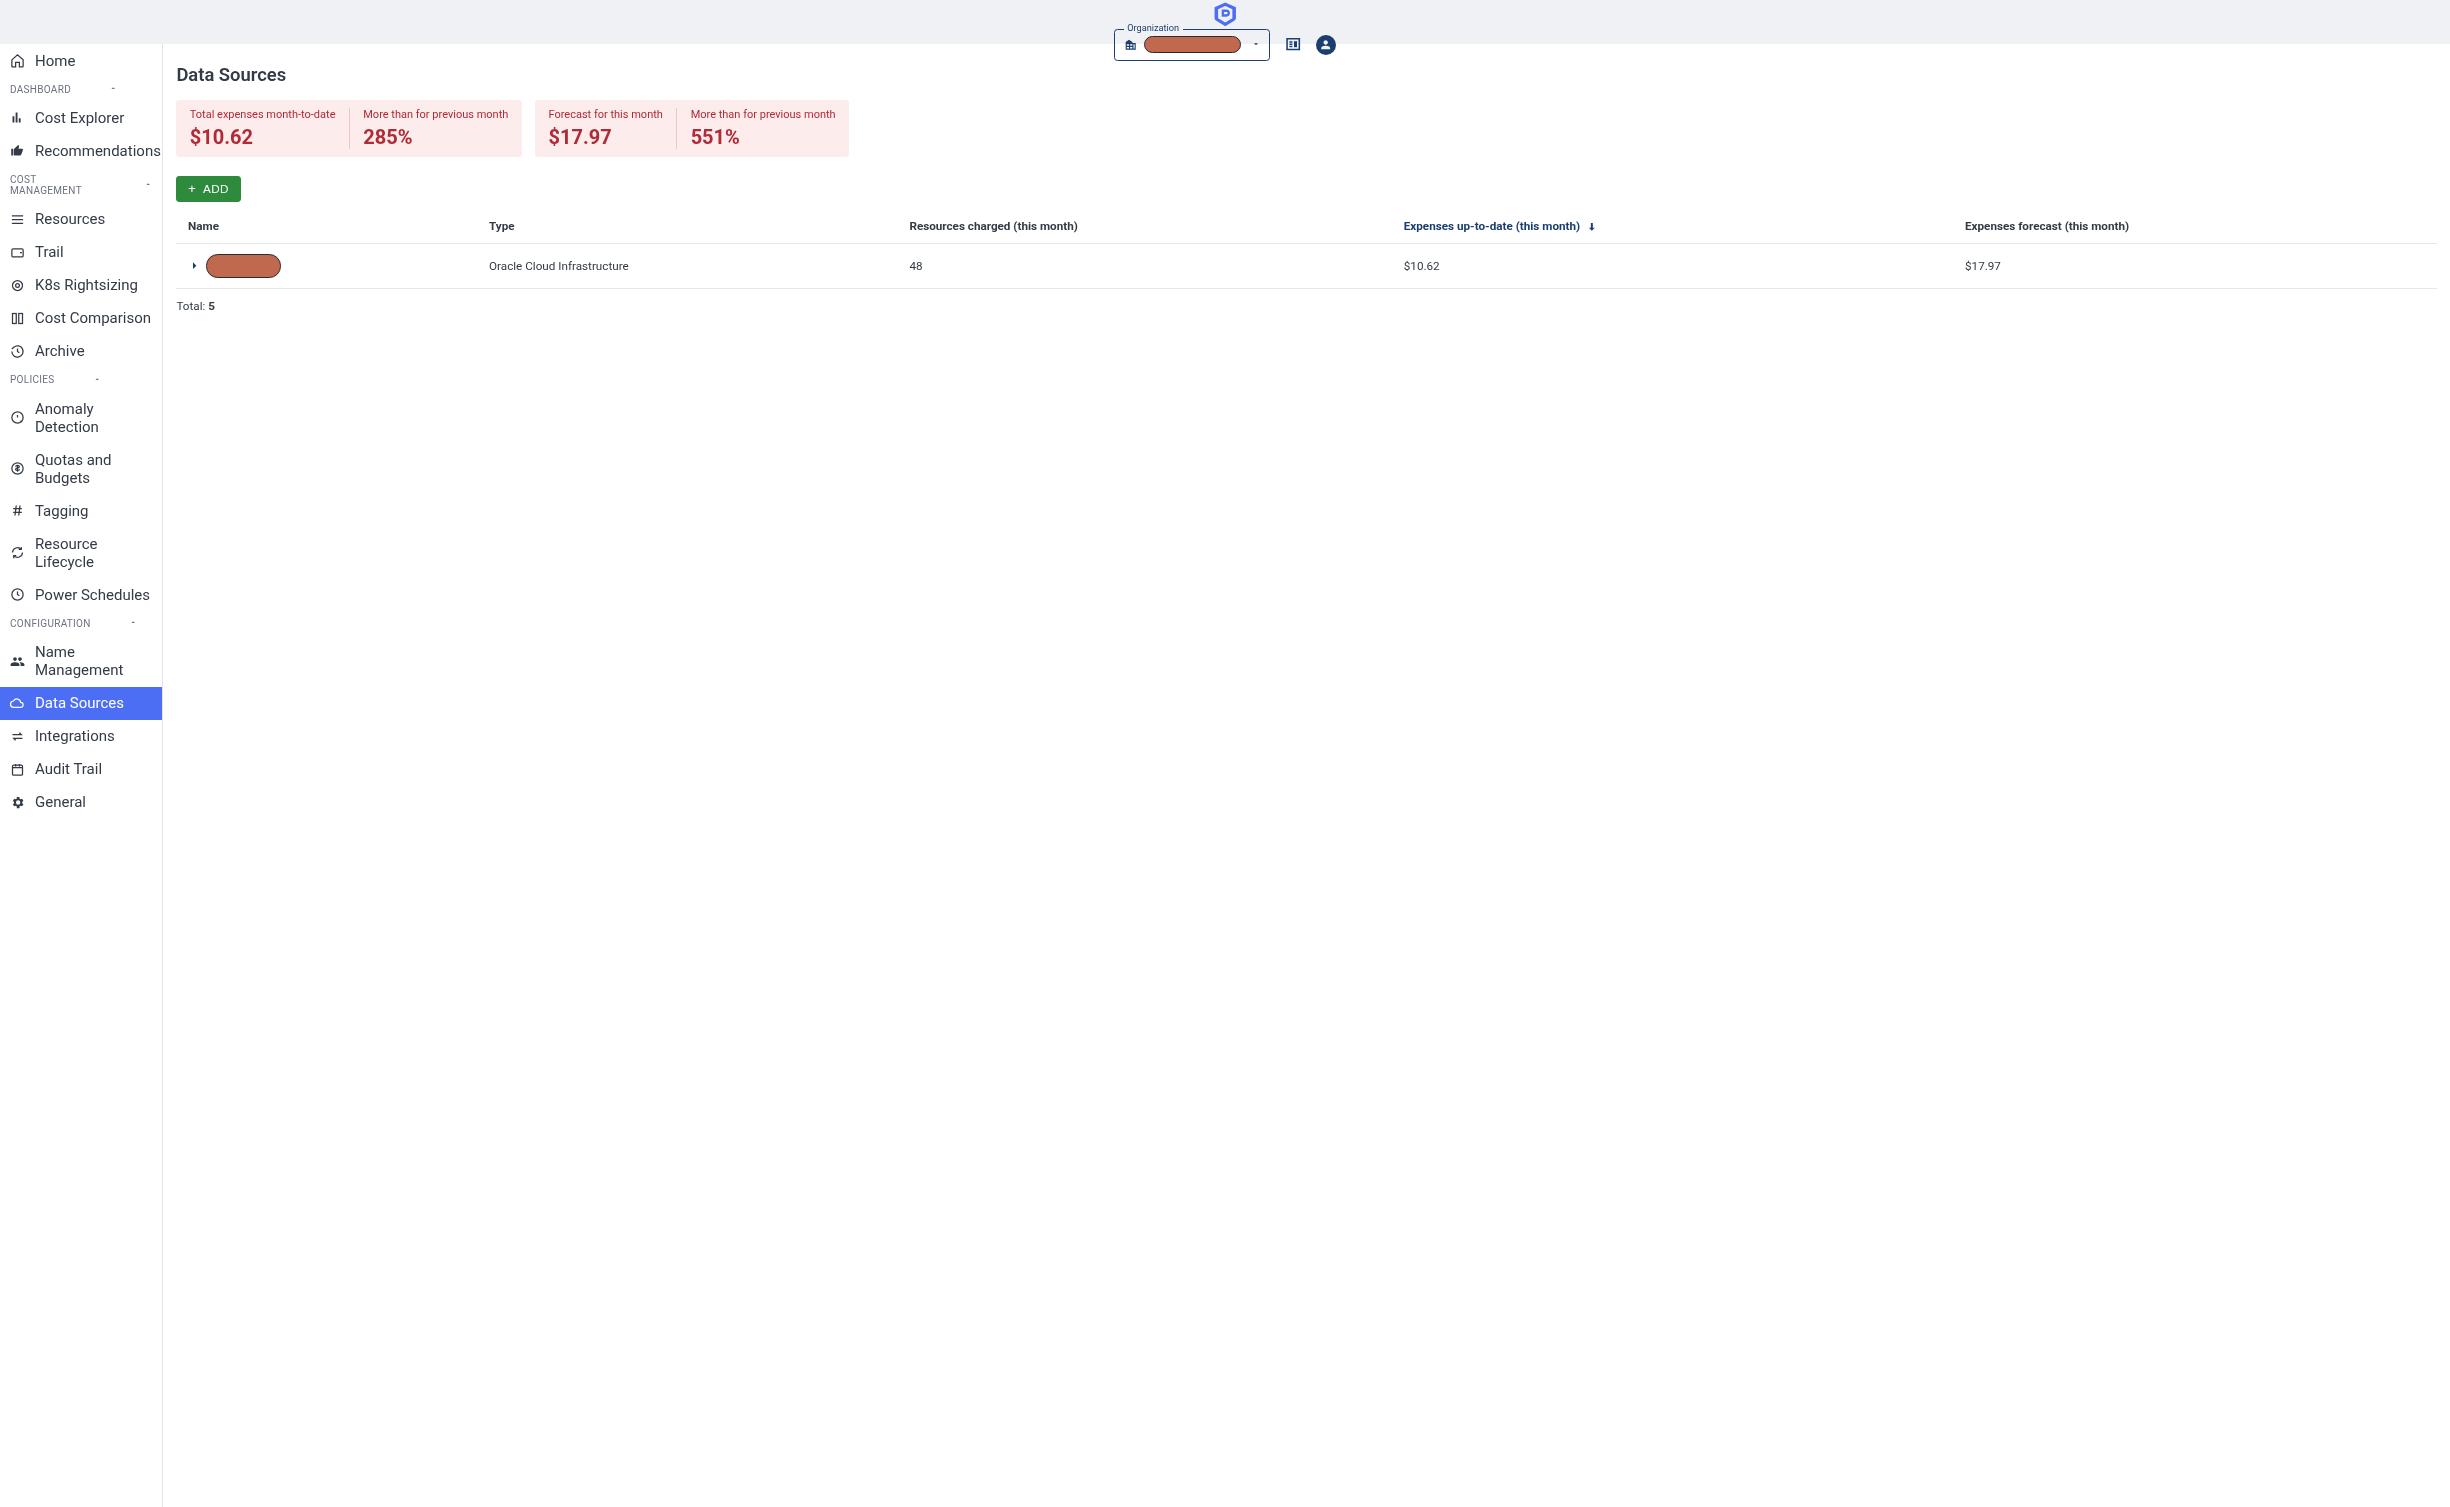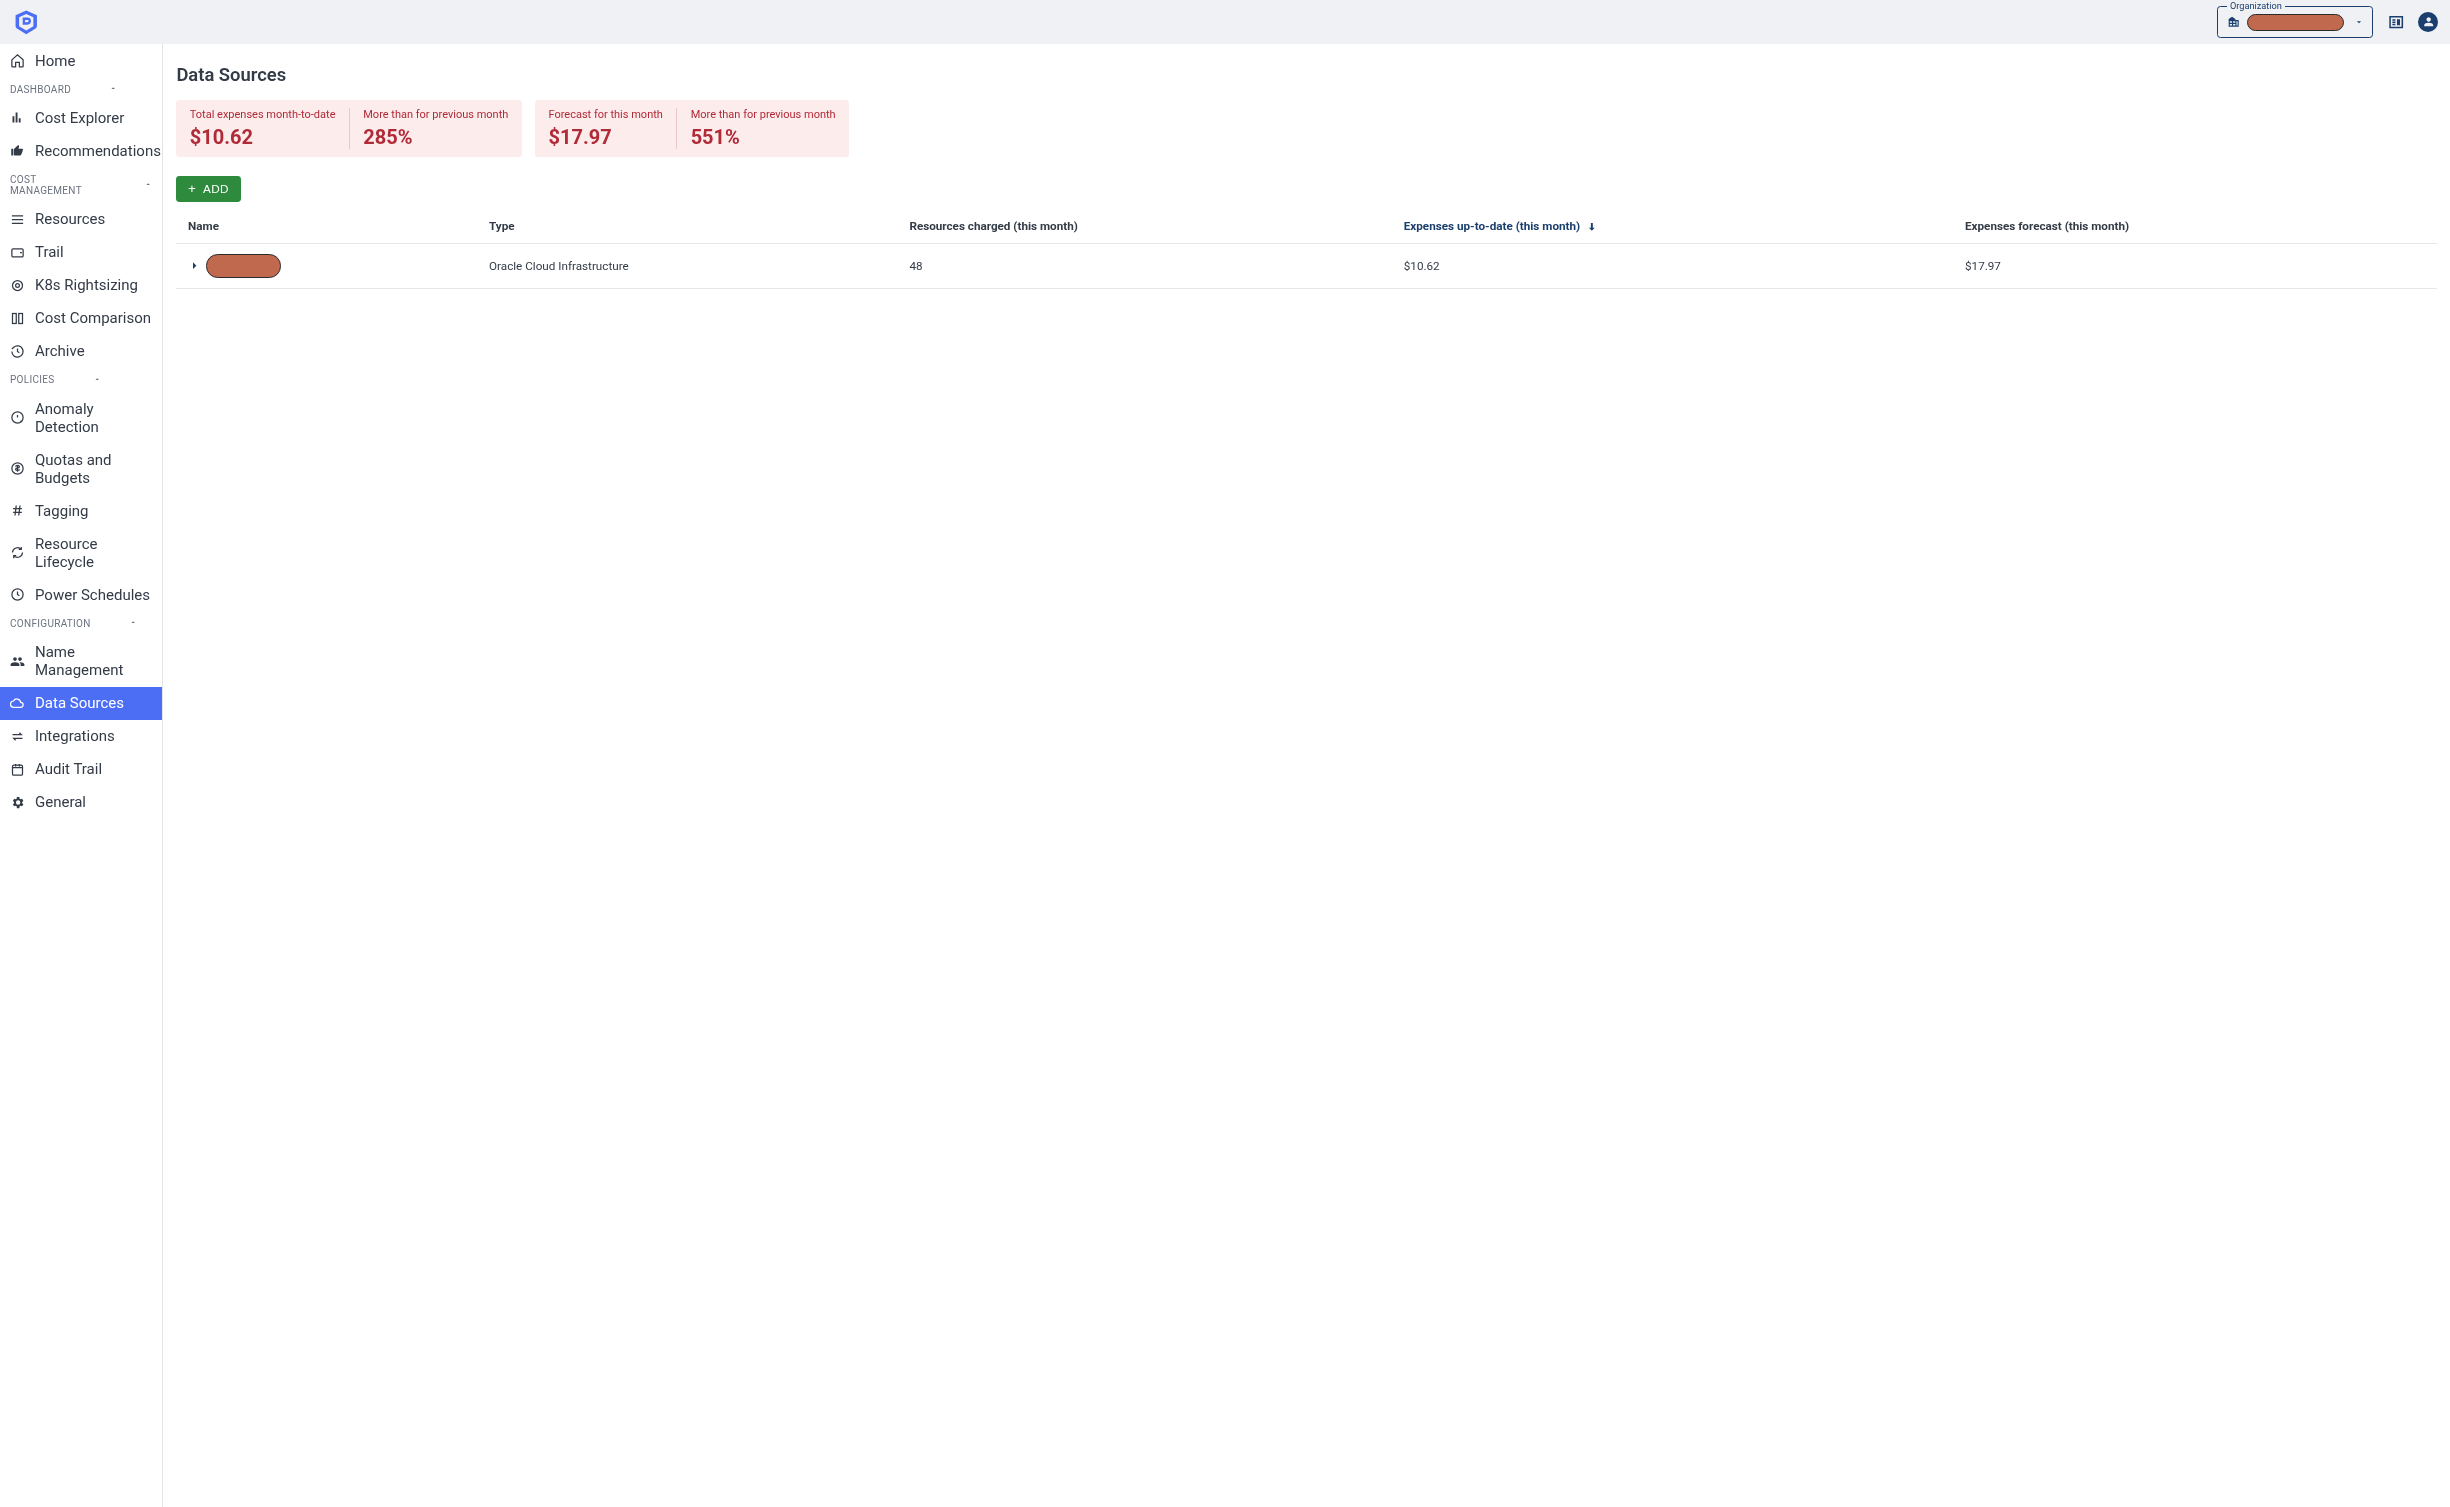--- a/index.html
+++ b/index.html
@@ -7,20 +7,21 @@
   body { background: #fff; }
 
   
   .topbar {
     height: 44px;
     background: #f0f1f4;
     display: flex;
     align-items: center;
     justify-content: space-between;
     padding: 0 11.7px;
+    flex-direction: column;
   }
   .logo {
     width: 28.5px; height: 28.5px;
     display: flex; align-items: center; justify-content: center;
   }
   .top-right { display: flex; align-items: center; gap: 13.4px; }
   .org-select {
     position: relative;
     border: 0.8px solid #1a3e6e;
     border-radius: 3.4px;
@@ -420,16 +421,19 @@
                 </svg>
               </span><span class="badge-name"></span></td>
             <td>Oracle Cloud Infrastructure</td>
             <td>48</td>
             <td>$10.62</td>
             <td>$17.97</td>
           </tr>
         </tbody>
     </table>
 
+    <div class="total-line">
+      <span>Total: </span><strong>5</strong>
+    </div>
   </div>
 
 </div>
 
 
 </body></html>

